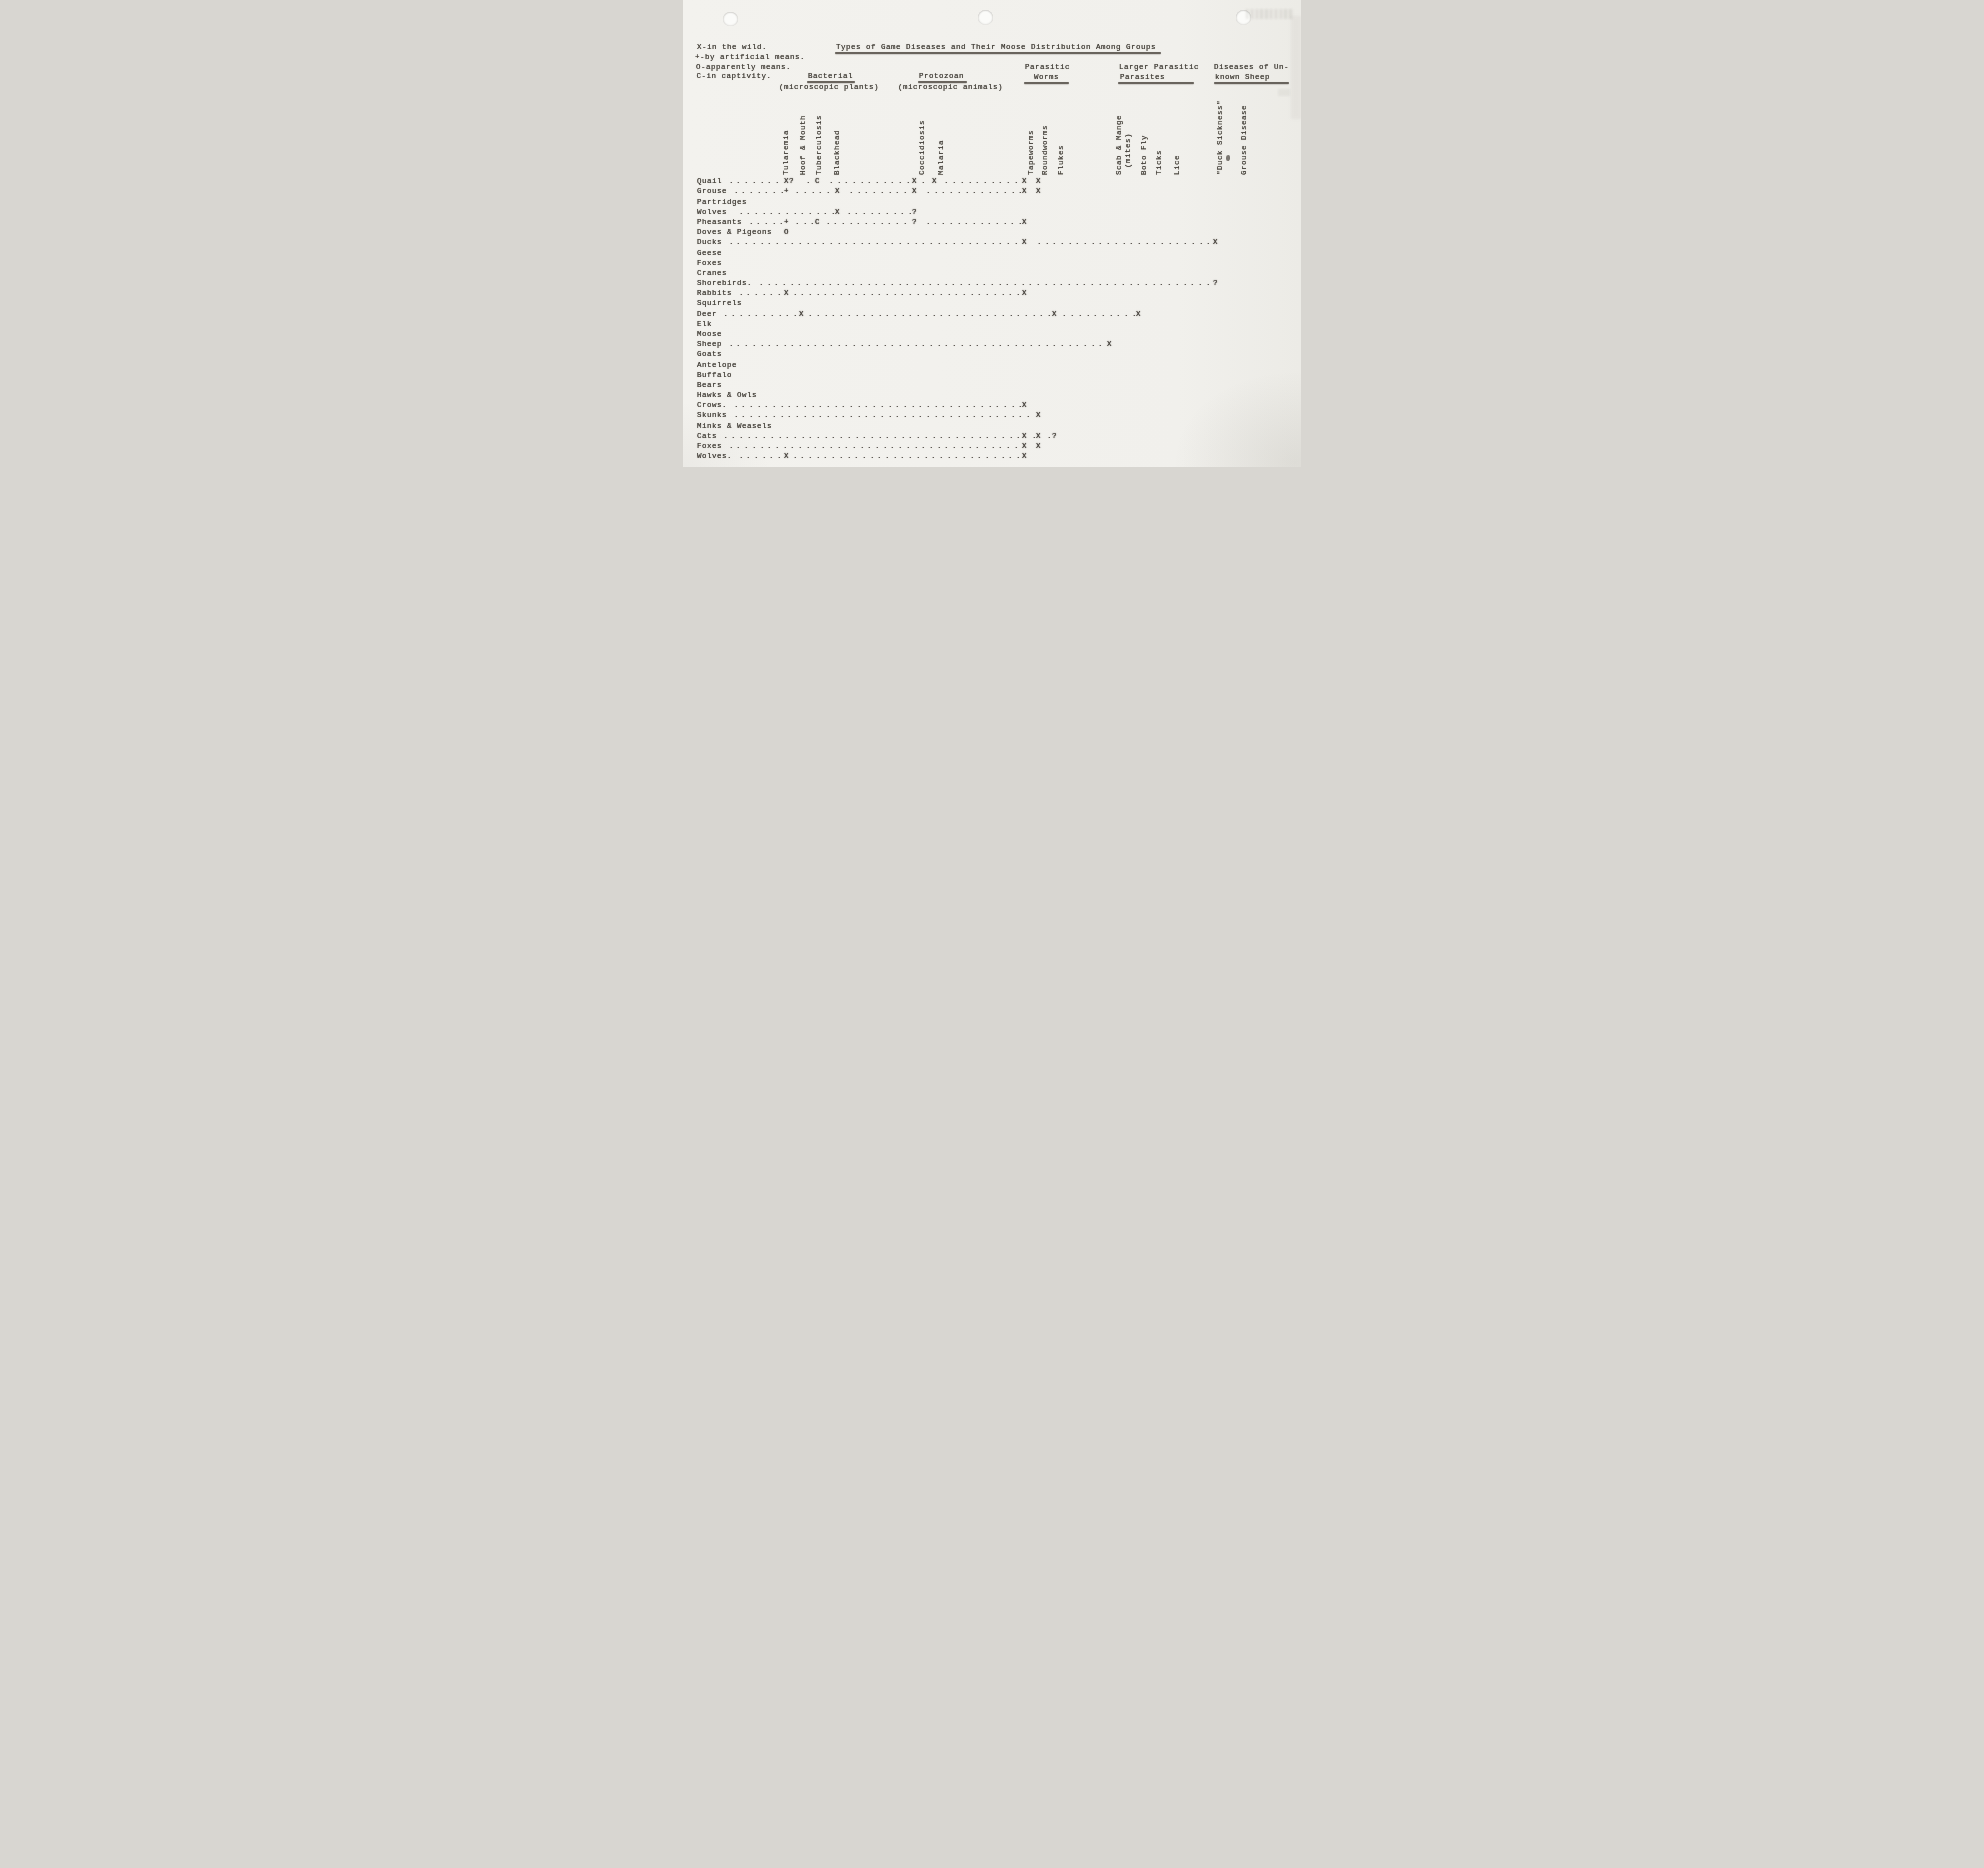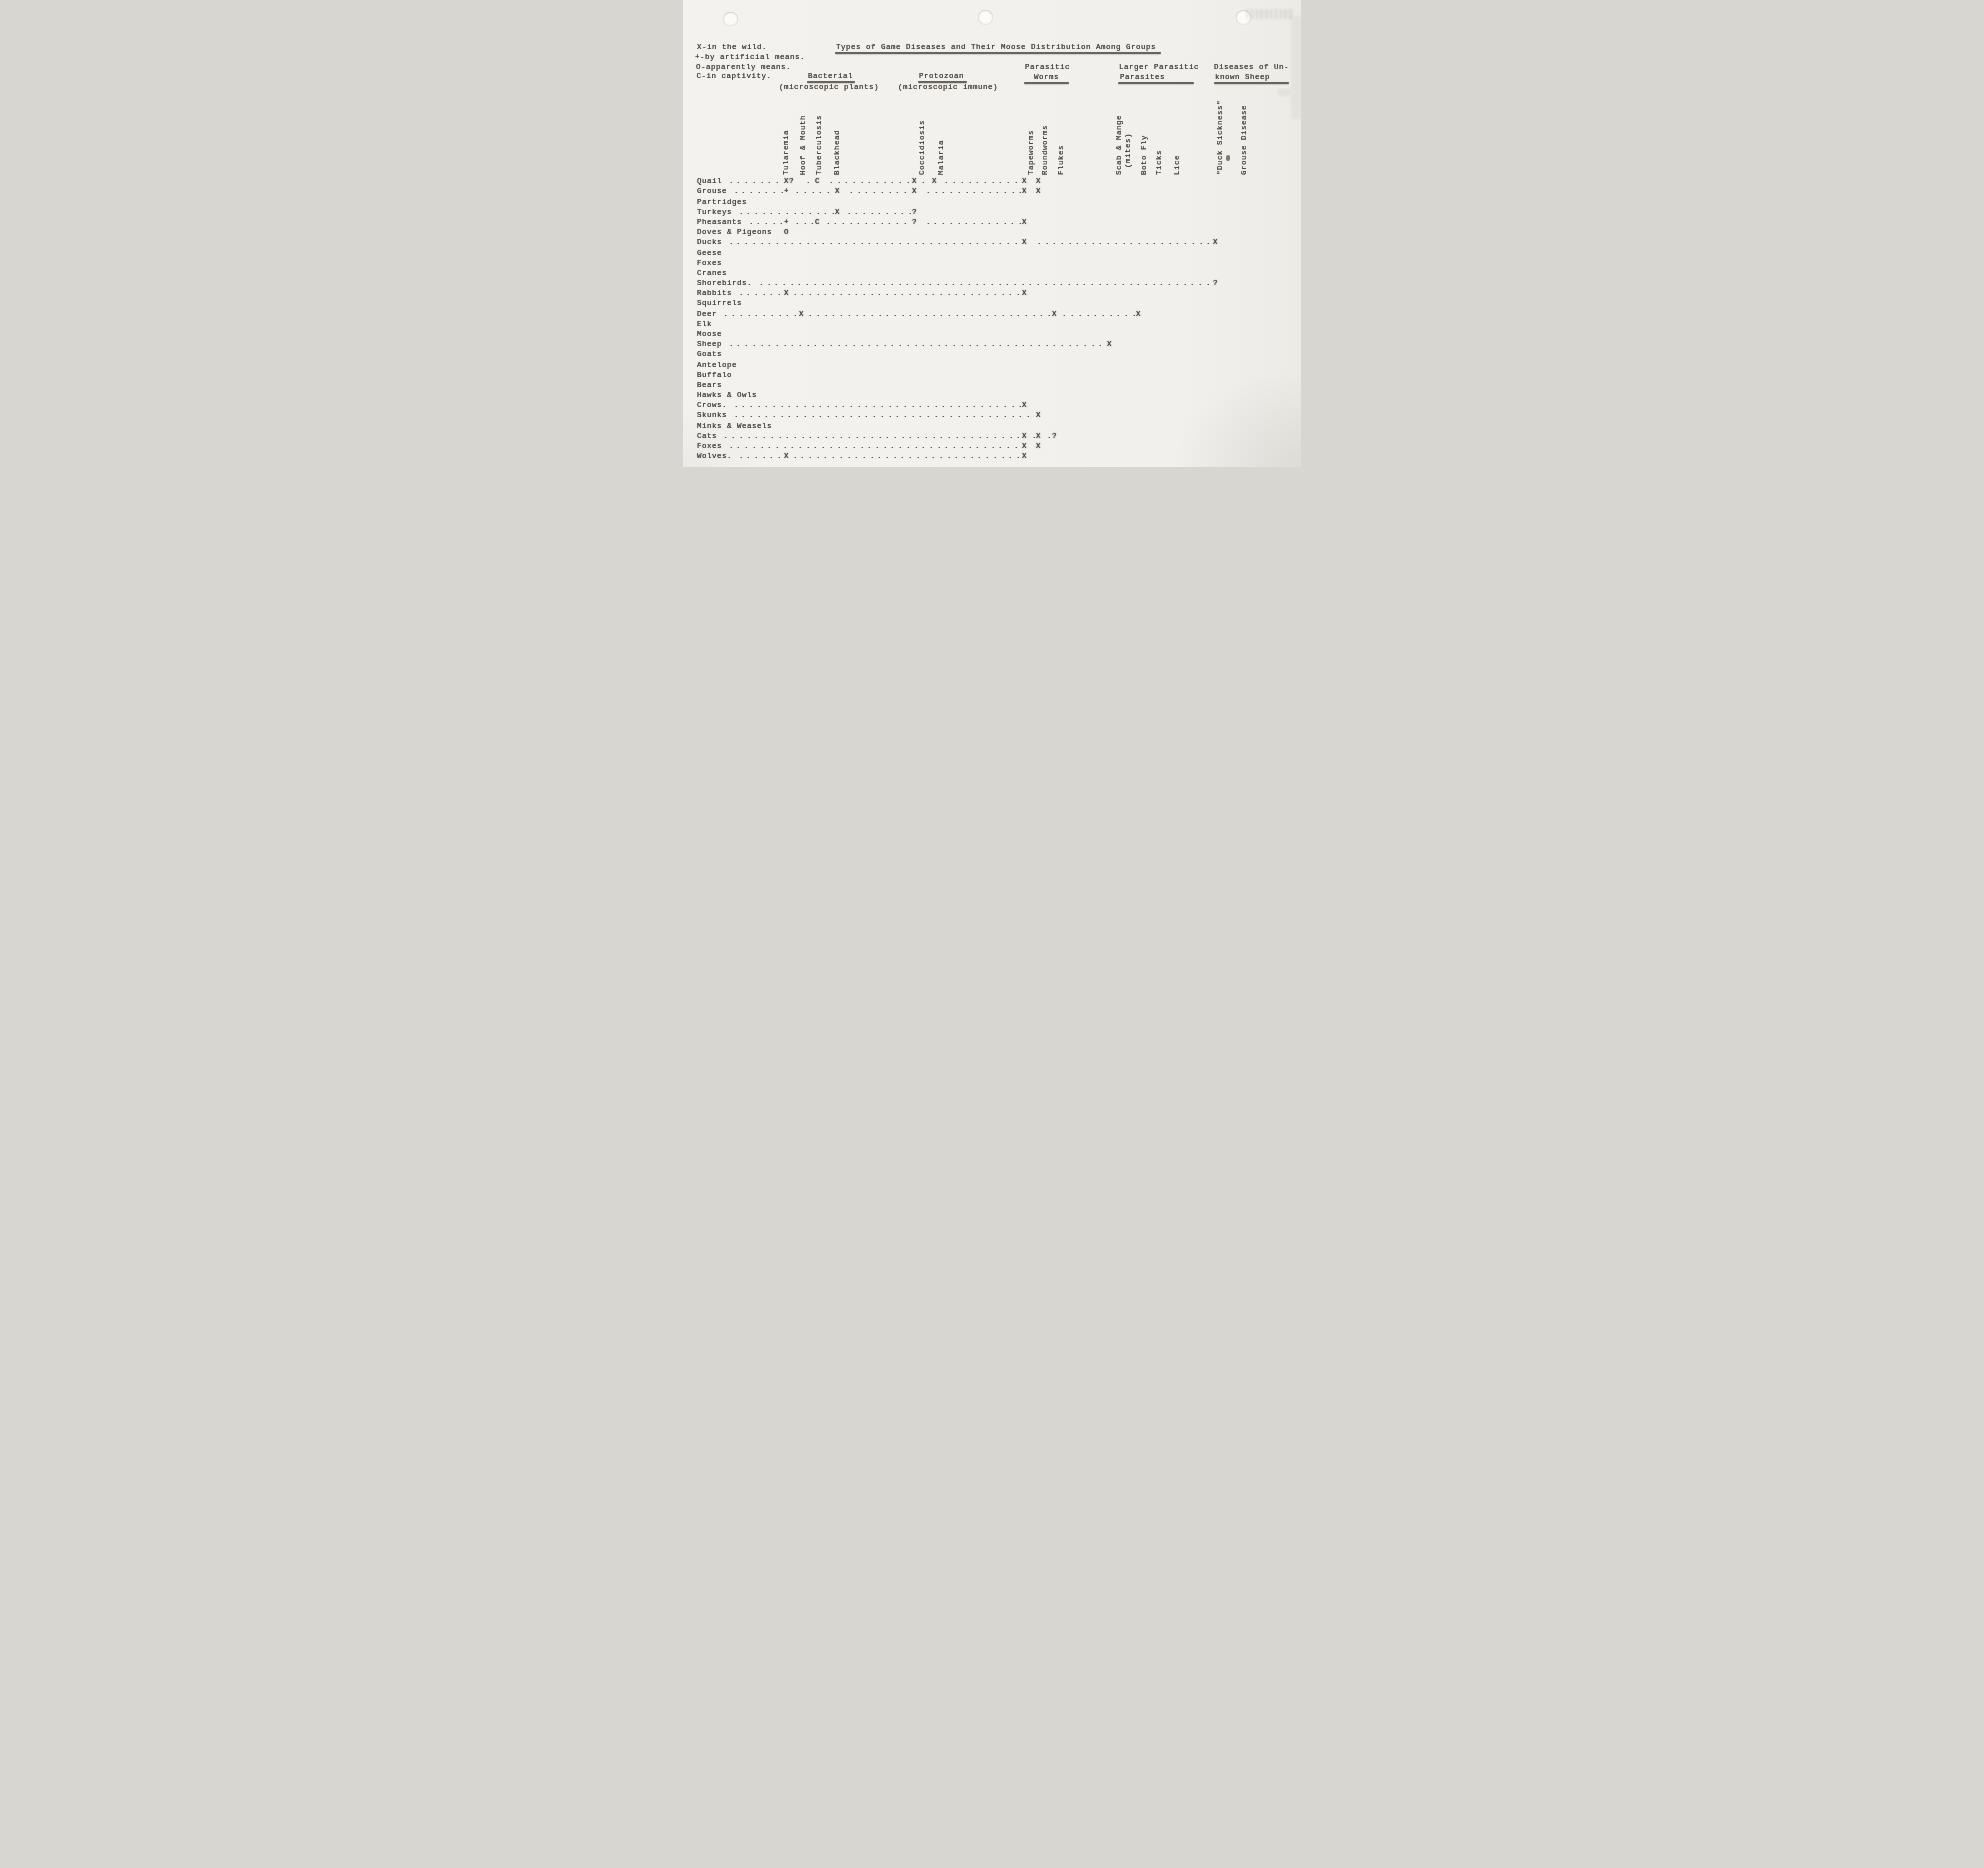--- a/index.html
+++ b/index.html
@@ -72,21 +72,21 @@
 
   <div class="tw abs" style="left:153px;top:42px;">Types of Game Diseases and Their Moose Distribution Among Groups</div>
   <div class="uline" style="left:152px;top:52px;width:326px;"></div>
 
   <div class="tw abs" style="left:125px;top:71px;">Bacterial</div>
   <div class="uline" style="left:124px;top:81px;width:48px;"></div>
   <div class="tw abs" style="left:96px;top:82px;">(microscopic plants)</div>
 
   <div class="tw abs" style="left:236px;top:71px;">Protozoan</div>
   <div class="uline" style="left:235px;top:81px;width:49px;"></div>
-  <div class="tw abs" style="left:215px;top:82px;">(microscopic immune)</div>
+  <div class="tw abs" style="left:215px;top:82px;">(microscopic animals)</div>
 
   <div class="tw abs" style="left:342px;top:62px;">Parasitic</div>
   <div class="tw abs" style="left:351px;top:72px;">Worms</div>
   <div class="uline" style="left:341px;top:82px;width:45px;"></div>
 
   <div class="tw abs" style="left:436px;top:62px;">Larger Parasitic</div>
   <div class="tw abs" style="left:437px;top:72px;">Parasites</div>
   <div class="uline" style="left:435px;top:82px;width:76px;"></div>
 
   <div class="tw abs" style="left:531px;top:62px;">Diseases of Un-</div>
@@ -190,21 +190,21 @@
         <span class="mark" style="left: 87px;">+</span>
         <span class="mark" style="left: 138px;">X</span>
         <span class="mark" style="left: 215px;">X</span>
         <span class="mark" style="left: 325px;">X</span>
         <span class="mark" style="left: 339px;">X</span>
       </div>
       <div class="row tw" style="top: 197px;">
         <span class="rowlabel">Partridges</span>
       </div>
       <div class="row tw" style="top: 207px;">
-        <span class="rowlabel">Turkeys</span>
+        <span class="rowlabel">Wolves</span>
         <span class="dot" style="left: 42px;">.</span>
         <span class="dot" style="left: 49px;">.</span>
         <span class="dot" style="left: 57px;">.</span>
         <span class="dot" style="left: 65px;">.</span>
         <span class="dot" style="left: 72px;">.</span>
         <span class="dot" style="left: 80px;">.</span>
         <span class="dot" style="left: 88px;">.</span>
         <span class="dot" style="left: 96px;">.</span>
         <span class="dot" style="left: 103px;">.</span>
         <span class="dot" style="left: 111px;">.</span>

